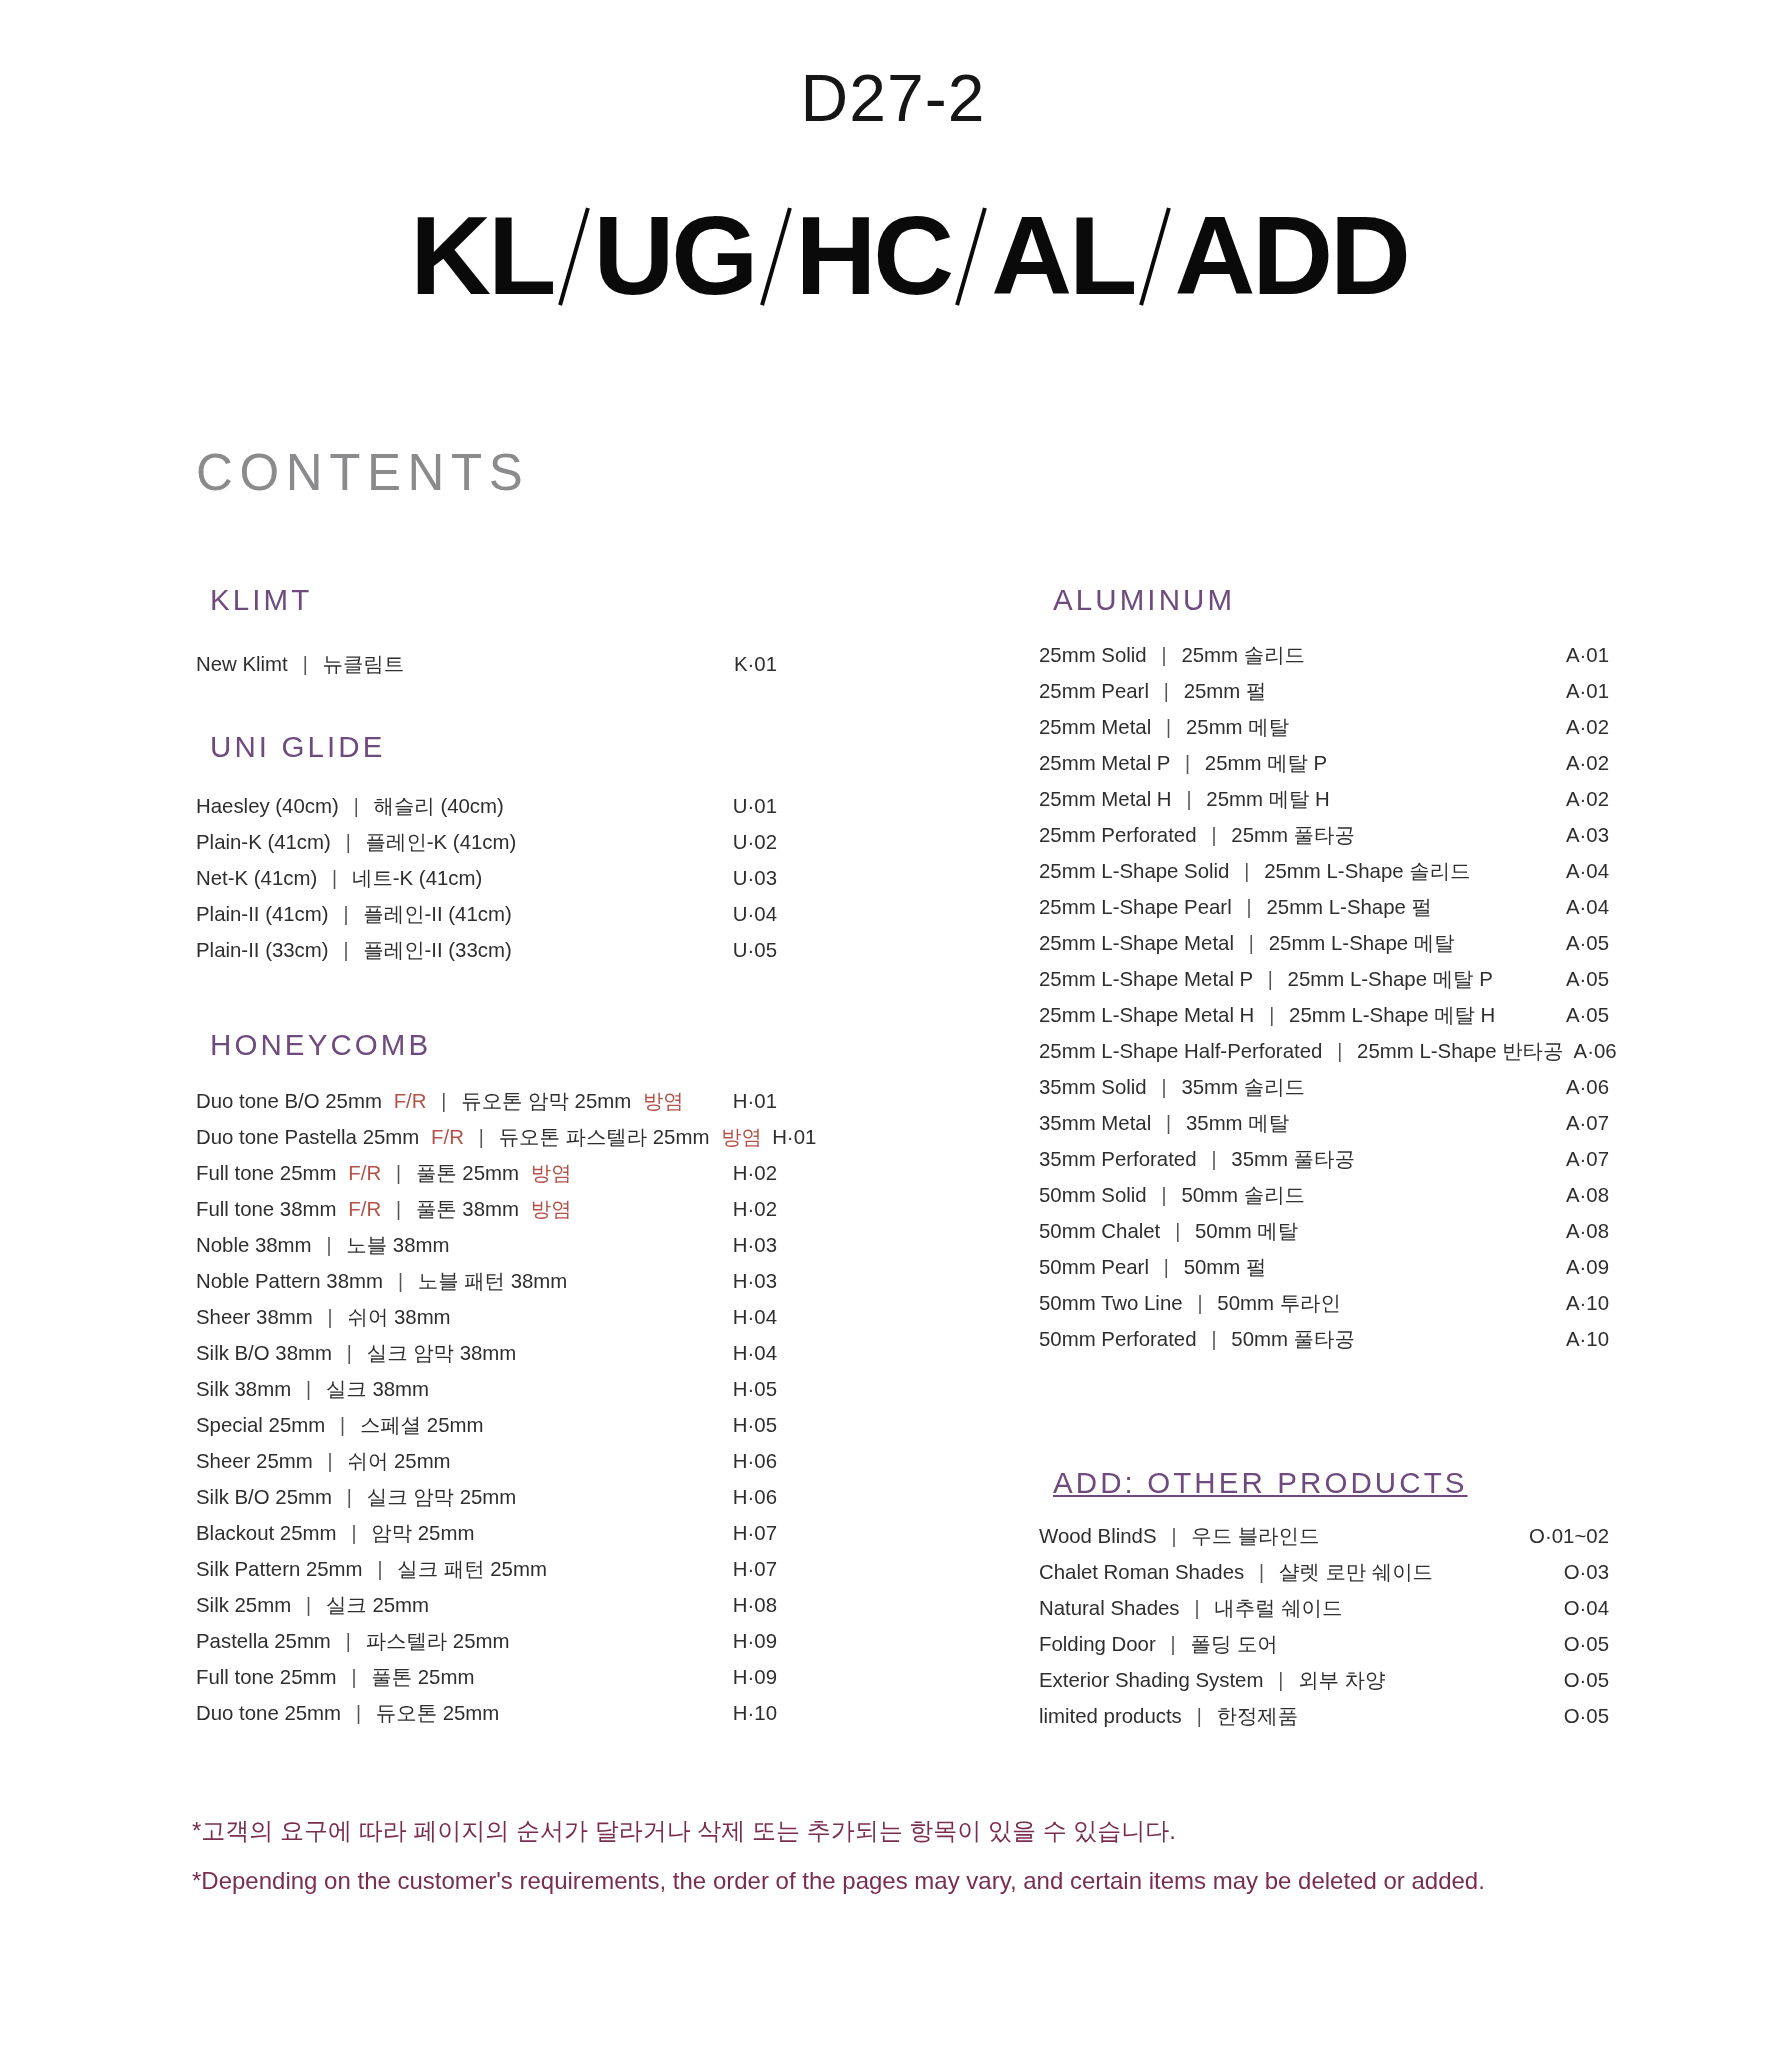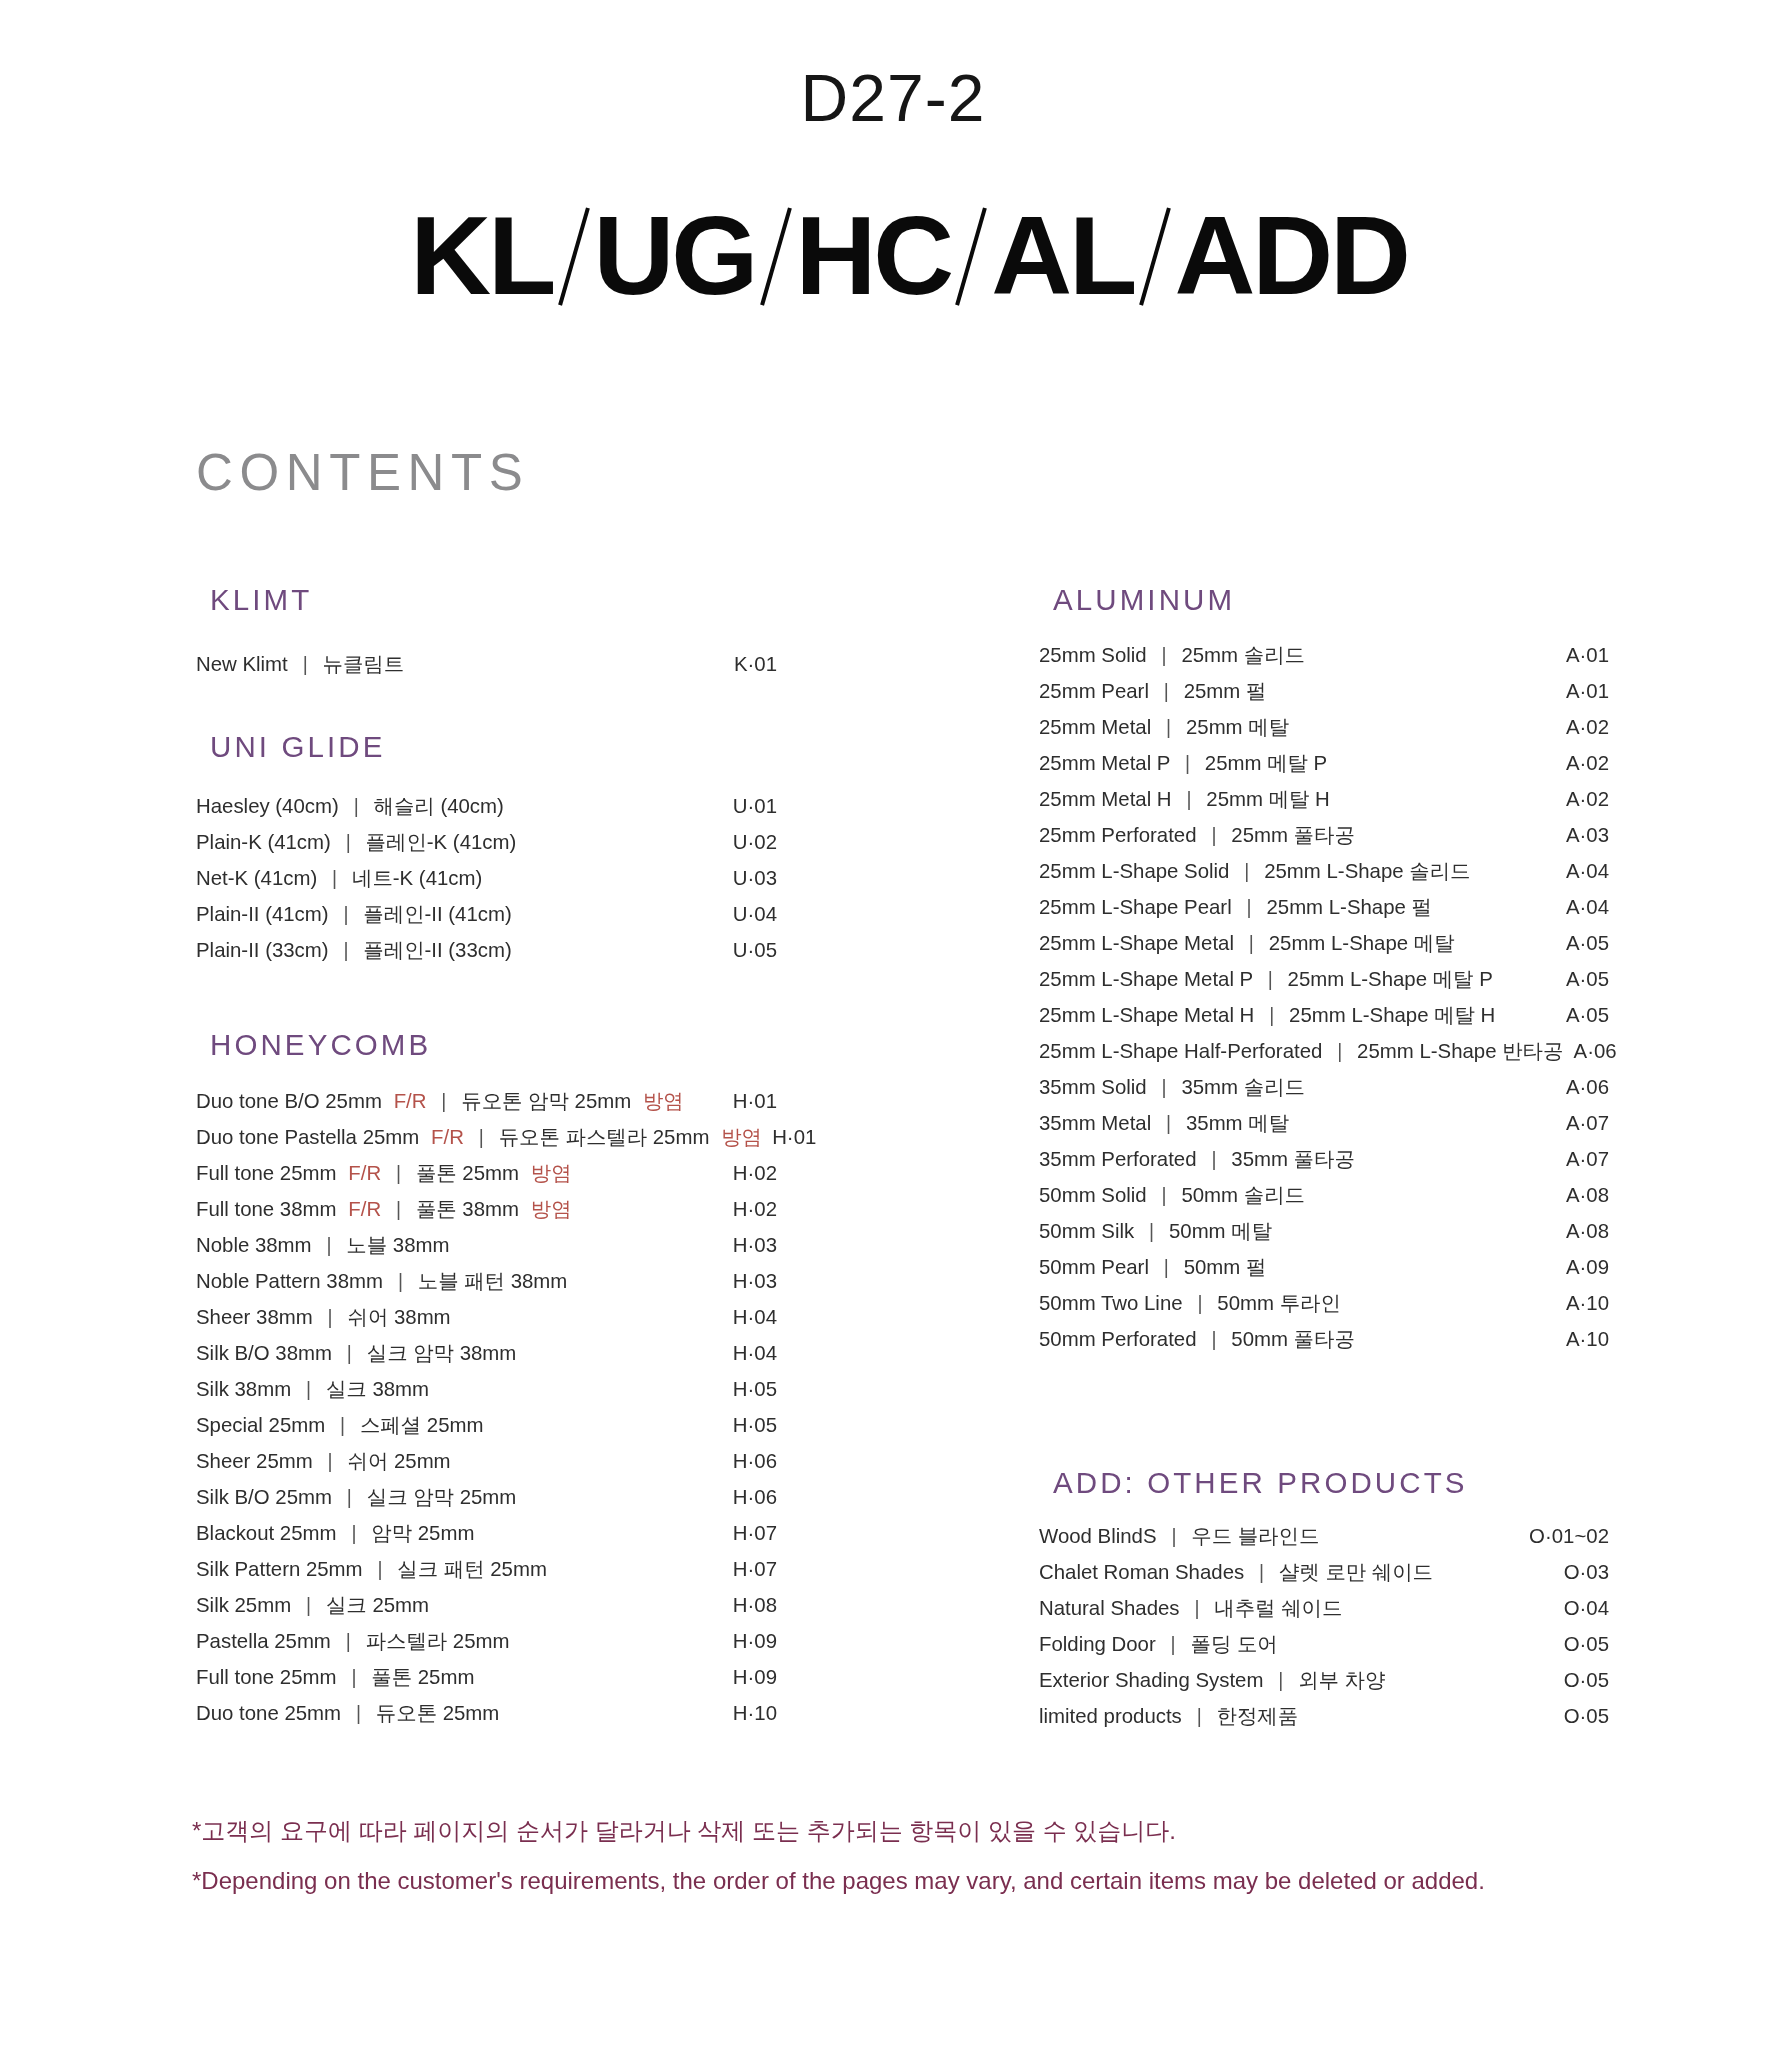--- a/index.html
+++ b/index.html
@@ -35,21 +35,21 @@
   .rows { position:absolute; left:0; right:0; }
   .row { height:36px; display:flex; justify-content:space-between; align-items:center; white-space:nowrap; }
   .label { font-size:20.4px; color:#2e2e2e; }
   .red { color:#b4524a; margin-left:6.1px; }
   .sep { color:#555555; margin:0 9.2px; font-size:19.4px; }
   .pagenum { font-size:20.4px; color:#2e2e2e; margin-left:10.2px; }
   .sec-klimt-h { top:12.7px; }   .sec-klimt-r { top:76px; }
   .sec-uni-h   { top:160px; }  .sec-uni-r   { top:218px; }
   .sec-honey-h { top:458px; }  .sec-honey-r { top:513px; }
   .sec-alum-h  { top:12.7px; }   .sec-alum-r  { top:67px;text-align:center; }
-  .sec-add-h   { top:896px; } .sec-add-r   { top:948px; }
+  .sec-add-h   { top:896px;text-decoration:underline; } .sec-add-r   { top:948px; }
   .footer { position:absolute; left:192px; top:1819px; color:#7a2e4f; font-size:24px; line-height:1; }
   .footer p { margin:0 0 25.5px 0; }
 </style>
 </head>
 <body>
 
 <div class="page">
 
   <div class="d-code">D27-2</div>
 
@@ -529,21 +529,21 @@
             
             <span class="sep">|</span>
             <span class="ko">50mm 솔리드</span>
             
           </span>
           <span class="pagenum">A·08</span>
         </div>
 
         <div class="row">
           <span class="label">
-            <span class="en">50mm Silk</span>
+            <span class="en">50mm Chalet</span>
             
             <span class="sep">|</span>
             <span class="ko">50mm 메탈</span>
             
           </span>
           <span class="pagenum">A·08</span>
         </div>
 
         <div class="row">
           <span class="label">

